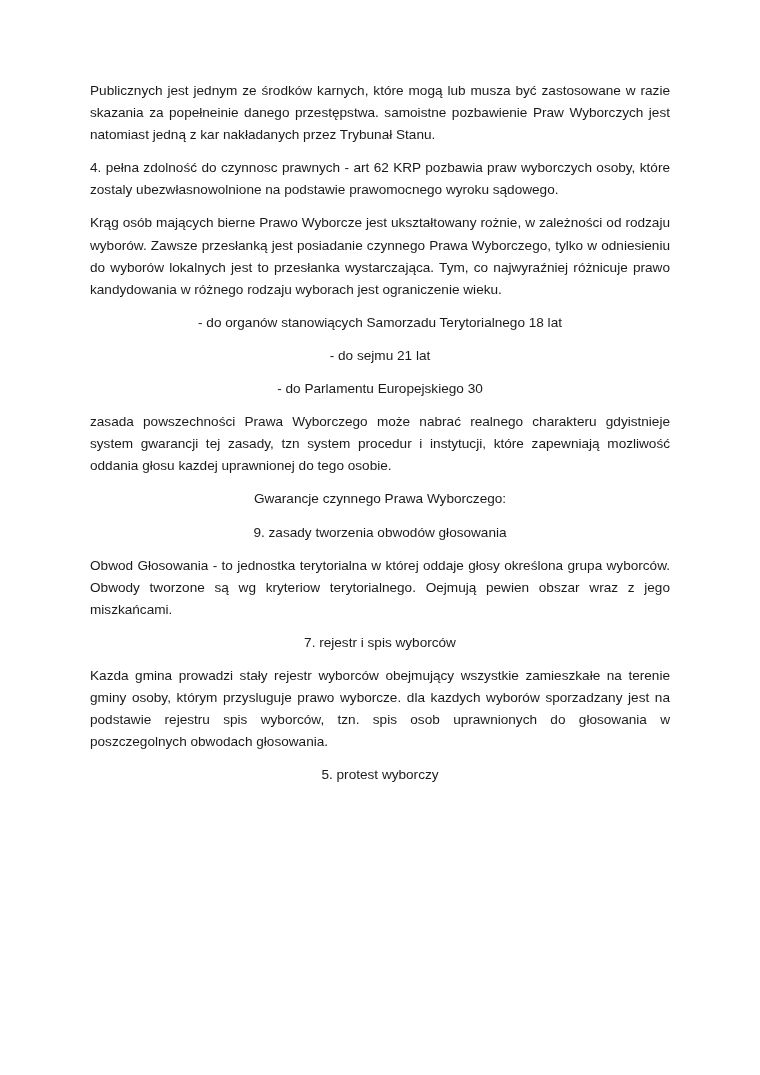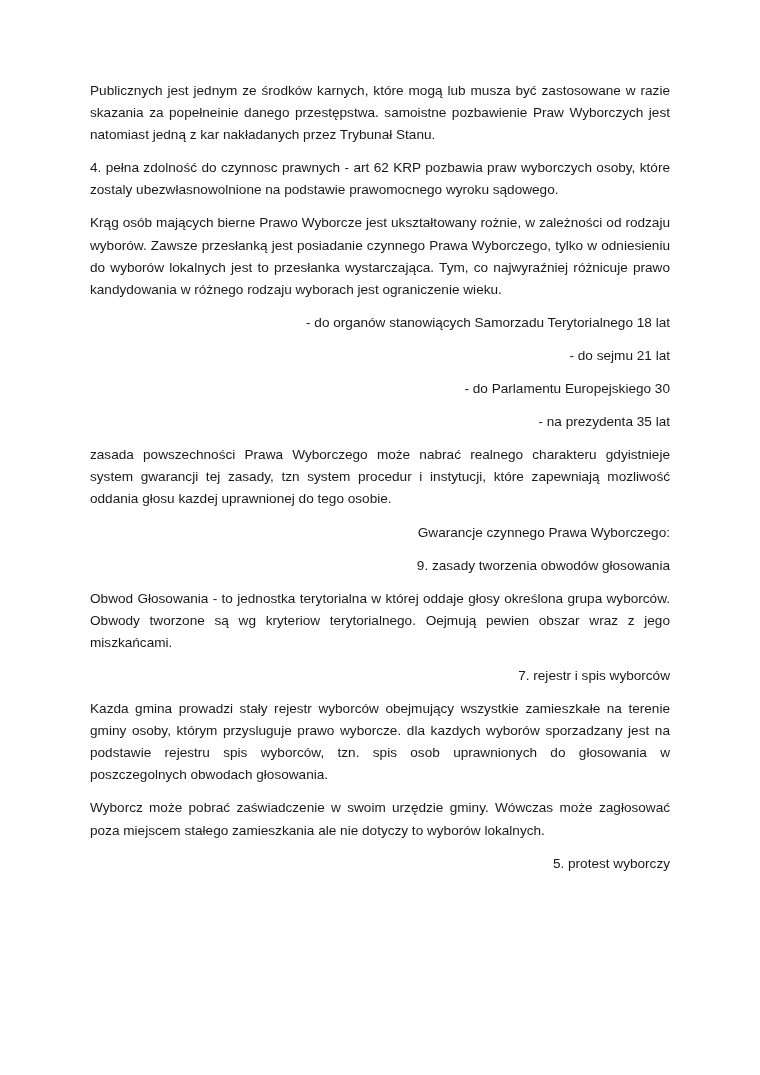--- a/index.html
+++ b/index.html
@@ -19,35 +19,33 @@
     font-family: "Liberation Sans", sans-serif;
     font-size: 13.6px;
     line-height: 22.1px;
     color: #1a1a1a;
   }
   .para {
     margin: 0 0 11px 0;
     text-align: justify;
   }
   .line {
-    text-align: right;
+    text-align: center;
   }
 </style>
 </head>
 <body>
 
 <div class="page">
   <p class="para">Publicznych jest jednym ze środków karnych, które mogą lub musza być zastosowane w razie skazania za popełneinie danego przestępstwa. samoistne pozbawienie Praw Wyborczych jest natomiast jedną z kar nakładanych przez Trybunał Stanu.</p>
   <p class="para">4. pełna zdolność do czynnosc prawnych - art 62 KRP pozbawia praw wyborczych osoby, które zostaly ubezwłasnowolnione na podstawie prawomocnego wyroku sądowego.</p>
   <p class="para">Krąg osób mających bierne Prawo Wyborcze jest ukształtowany rożnie, w zależności od rodzaju wyborów. Zawsze przesłanką jest posiadanie czynnego Prawa Wyborczego, tylko w odniesieniu do wyborów lokalnych jest to przesłanka wystarczająca. Tym, co najwyraźniej różnicuje prawo kandydowania w różnego rodzaju wyborach jest ograniczenie wieku.</p>
   <p class="para line">- do organów stanowiących Samorzadu Terytorialnego 18 lat</p>
   <p class="para line">- do sejmu 21 lat</p>
   <p class="para line">- do Parlamentu Europejskiego 30</p>
-  <p class="para line">- na prezydenta 35 lat</p>
   <p class="para">zasada powszechności Prawa Wyborczego może nabrać realnego charakteru gdyistnieje system gwarancji tej zasady, tzn system procedur i instytucji, które zapewniają mozliwość oddania głosu kazdej uprawnionej do tego osobie.</p>
   <p class="para line">Gwarancje czynnego Prawa Wyborczego:</p>
   <p class="para line">9. zasady tworzenia obwodów głosowania</p>
   <p class="para">Obwod Głosowania - to jednostka terytorialna w której oddaje głosy określona grupa wyborców. Obwody tworzone są wg kryteriow terytorialnego. Oejmują pewien obszar wraz z jego miszkańcami.</p>
   <p class="para line">7. rejestr i spis wyborców</p>
   <p class="para">Kazda gmina prowadzi stały rejestr wyborców obejmujący wszystkie zamieszkałe na terenie gminy osoby, którym przysluguje prawo wyborcze. dla kazdych wyborów sporzadzany jest na podstawie rejestru spis wyborców, tzn. spis osob uprawnionych do głosowania w poszczegolnych obwodach głosowania.</p>
-  <p class="para">Wyborcz może pobrać zaświadczenie w swoim urzędzie gminy. Wówczas może zagłosować poza miejscem stałego zamieszkania ale nie dotyczy to wyborów lokalnych.</p>
   <p class="para line">5. protest wyborczy</p>
 </div>
 
 </body></html>

